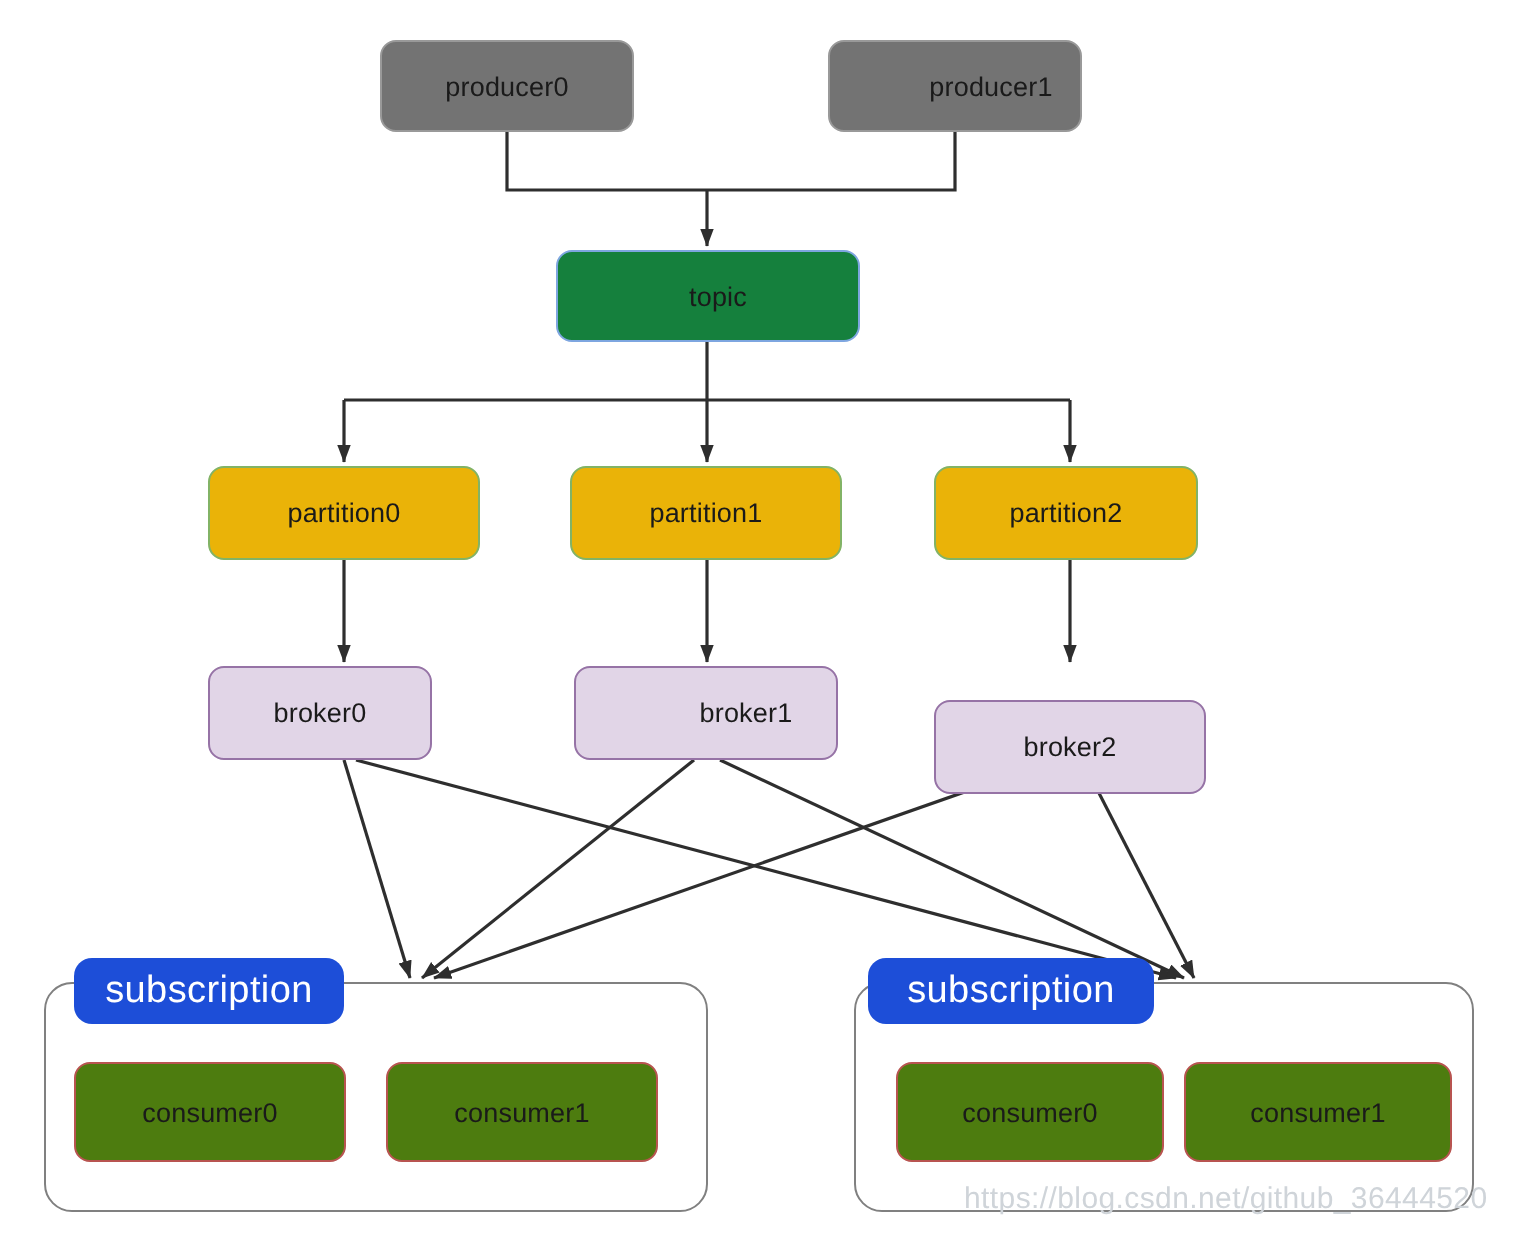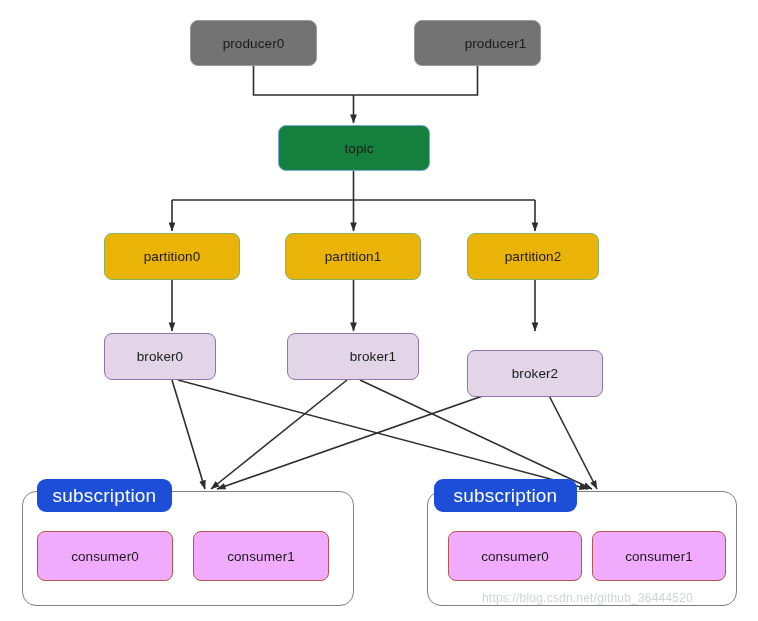--- a/index.html
+++ b/index.html
@@ -48,21 +48,21 @@
   }
   .node-partition {
     background: #eab308;
     border: 1.4px solid #82b366;
   }
   .node-broker {
     background: #e1d5e7;
     border: 1.4px solid #9673a6;
   }
   .node-consumer {
-    background: #f0abfc;
+    background: #4d7c0f;
     border: 1.4px solid #b85450;
   }
   .subscription-group {
     position: absolute;
     box-sizing: border-box;
     background: #ffffff;
     border: 1.3px solid #808080;
     border-radius: 14px;
   }
   .subscription-badge {
@@ -76,21 +76,21 @@
     border-radius: 9px;
     font-size: 19px;
     font-weight: 400;
     letter-spacing: 0.2px;
     white-space: nowrap;
     z-index: 5;
   }
   .watermark {
     position: absolute;
     color: #cfd4d9;
-    font-size: 12px;
+    font-size: 15px;
     white-space: nowrap;
     letter-spacing: 0.2px;
     z-index: 1;
   }
 </style>
 </head>
 <body>
 
 <div id="diagram-root">
 

